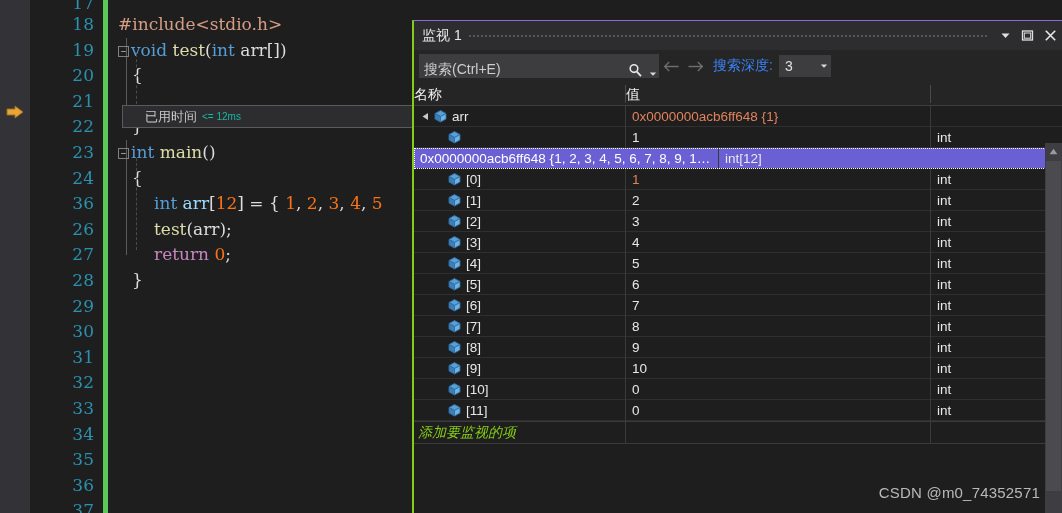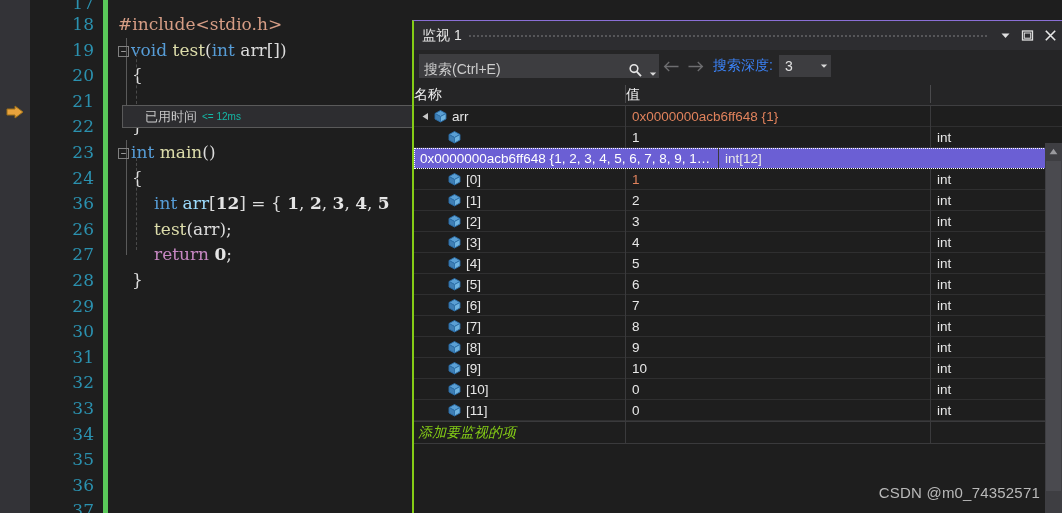--- a/index.html
+++ b/index.html
@@ -46,21 +46,21 @@
     background: #1e1e1e;
     font-family: "DejaVu Serif", serif;
     font-size: 17px;
     color: #dcdcdc;
     overflow: hidden;
   }
   .cl { height: 25.6px; line-height: 25.6px; white-space: pre; padding-left: 10px; }
   .kw { color: #569cd6; }
   .kw2 { color: #c586c0; }
   .fn { color: #dcdcaa; }
-  .num { color: #e5e5e5; font-weight: bold; }
+  .num { color: #f97316; }
   .inc { color: #d69d85; }
   .br { color: #dcdcdc; }
 
   
   .collapse-box {
     display: inline-block; width: 11px; height: 11px;
     border: 1px solid #808080; color: #c0c0c0;
     font-family: "DejaVu Sans Mono", monospace;
     font-size: 9px; line-height: 9px; text-align: center;
     vertical-align: 2px; margin-right: 2px;

